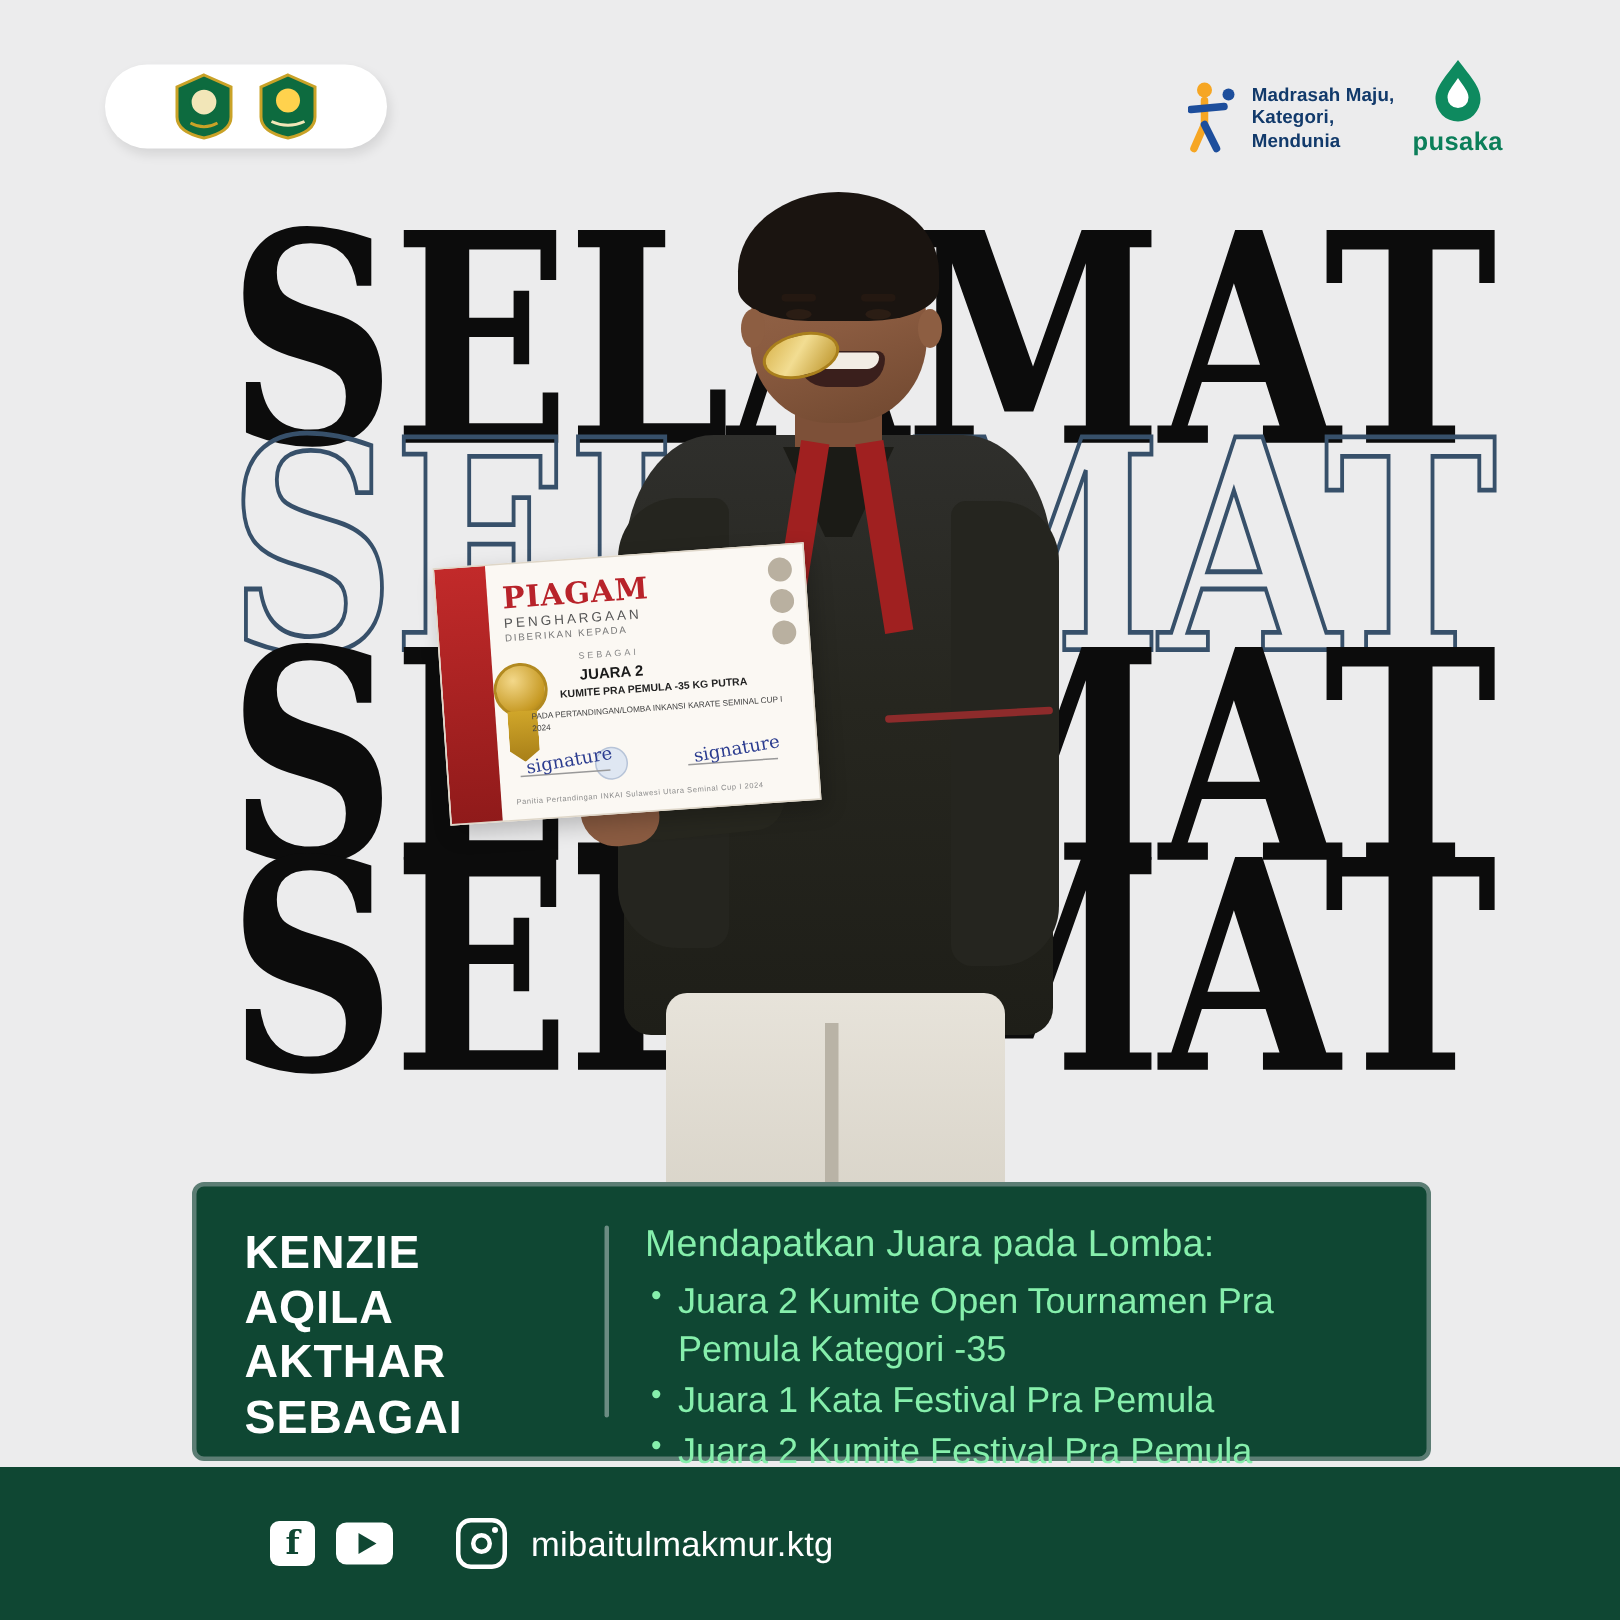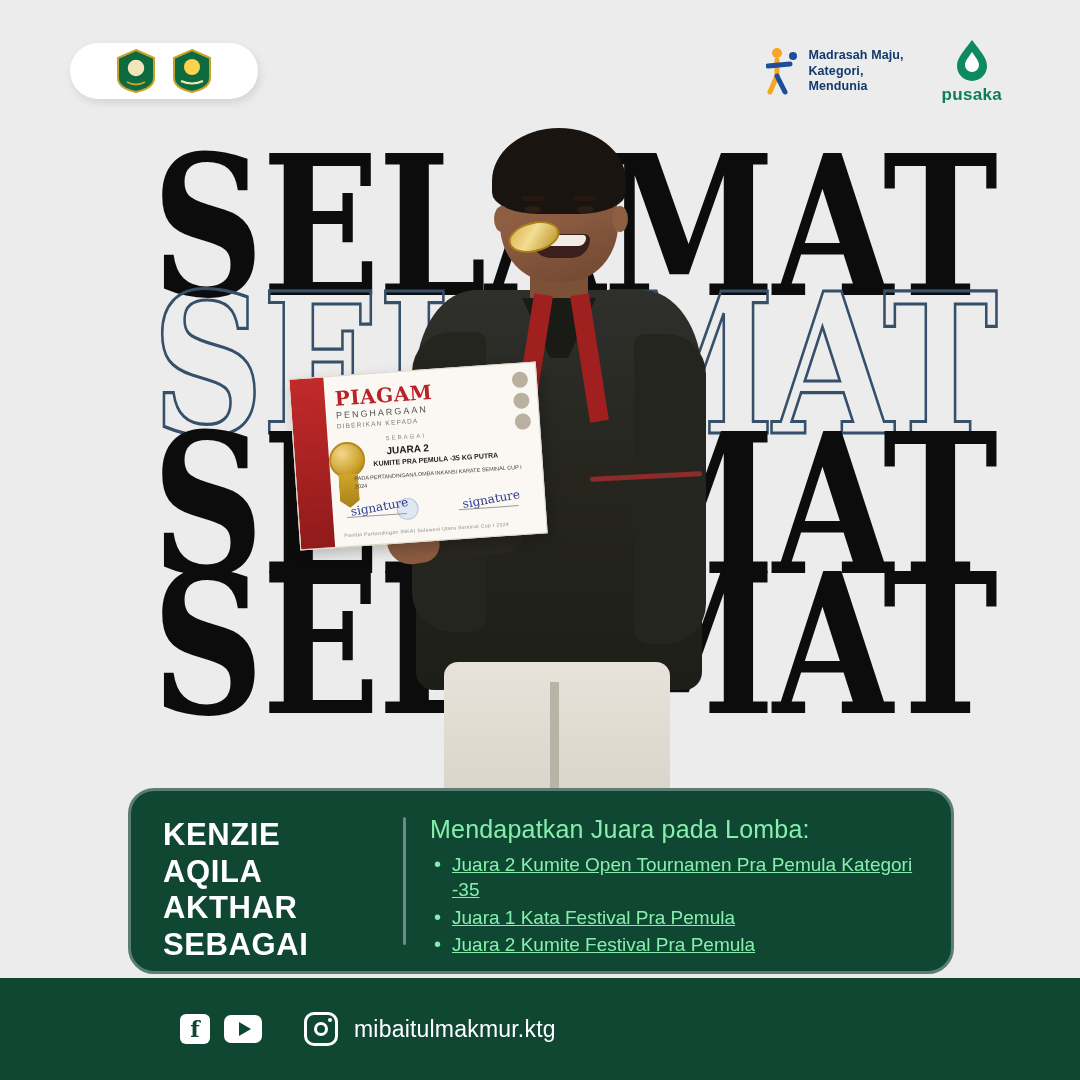--- a/index.html
+++ b/index.html
@@ -30,21 +30,21 @@
   .emblem {
     width: 42px; height: 46px;
     position: relative;
     display: flex; align-items: center; justify-content: center;
   }
   .emblem svg { width: 42px; height: 46px; display: block; }
 
   .right-logos {
     position: absolute;
     right: 78px; top: 38px;
-    display: flex; align-items: center; gap: 26px;
+    display: flex; align-items: flex-end; 
   }
   .mmbm { display: flex; align-items: center; gap: 8px; }
   .mmbm-mark { width: 34px; height: 52px; position: relative; }
   .mmbm-text {
     font-size: 12.5px; line-height: 1.25;
     font-weight: bold; color: #123a6b;
     letter-spacing: .1px;
   }
   .pusaka { display: flex; flex-direction: column; align-items: center; gap: 3px; margin-left: 12px; }
   .pusaka-drop { width: 38px; height: 44px; }
@@ -306,21 +306,21 @@
     background: #dfe7f2; border: 1px solid #b7c4d8;
   }
 
   
   .card {
     position: absolute;
     left: 128px; top: 788px;
     width: 826px; height: 186px;
     background: #0f4733;
     border: 3px solid #5c7d74;
-    border-radius: 26px;
+    border-radius: 8px;
     z-index: 8;
     display: flex;
     align-items: stretch;
     padding: 22px 26px 22px 32px;
   }
   .card-name {
     width: 230px;
     color: #ffffff;
     font-size: 31px;
     font-weight: bold;
@@ -336,25 +336,24 @@
   }
   .card-right { flex: 1; color: #86efac; padding-top: 2px; }
   .card-heading {
     font-size: 25px;
     margin-bottom: 8px;
     letter-spacing: .2px;
   }
   .card-list { list-style: none; }
   .card-list li {
     position: relative;
-    font-size: 19px;
+    font-size: 24px;
     line-height: 1.33;
     padding-left: 22px;
     margin-bottom: 2px;
-    text-decoration: underline;
   }
   .card-list li::before {
     content: "•";
     position: absolute; left: 4px; top: -1px;
     font-size: 20px;
   }
 
   
   .footer {
     position: absolute;

